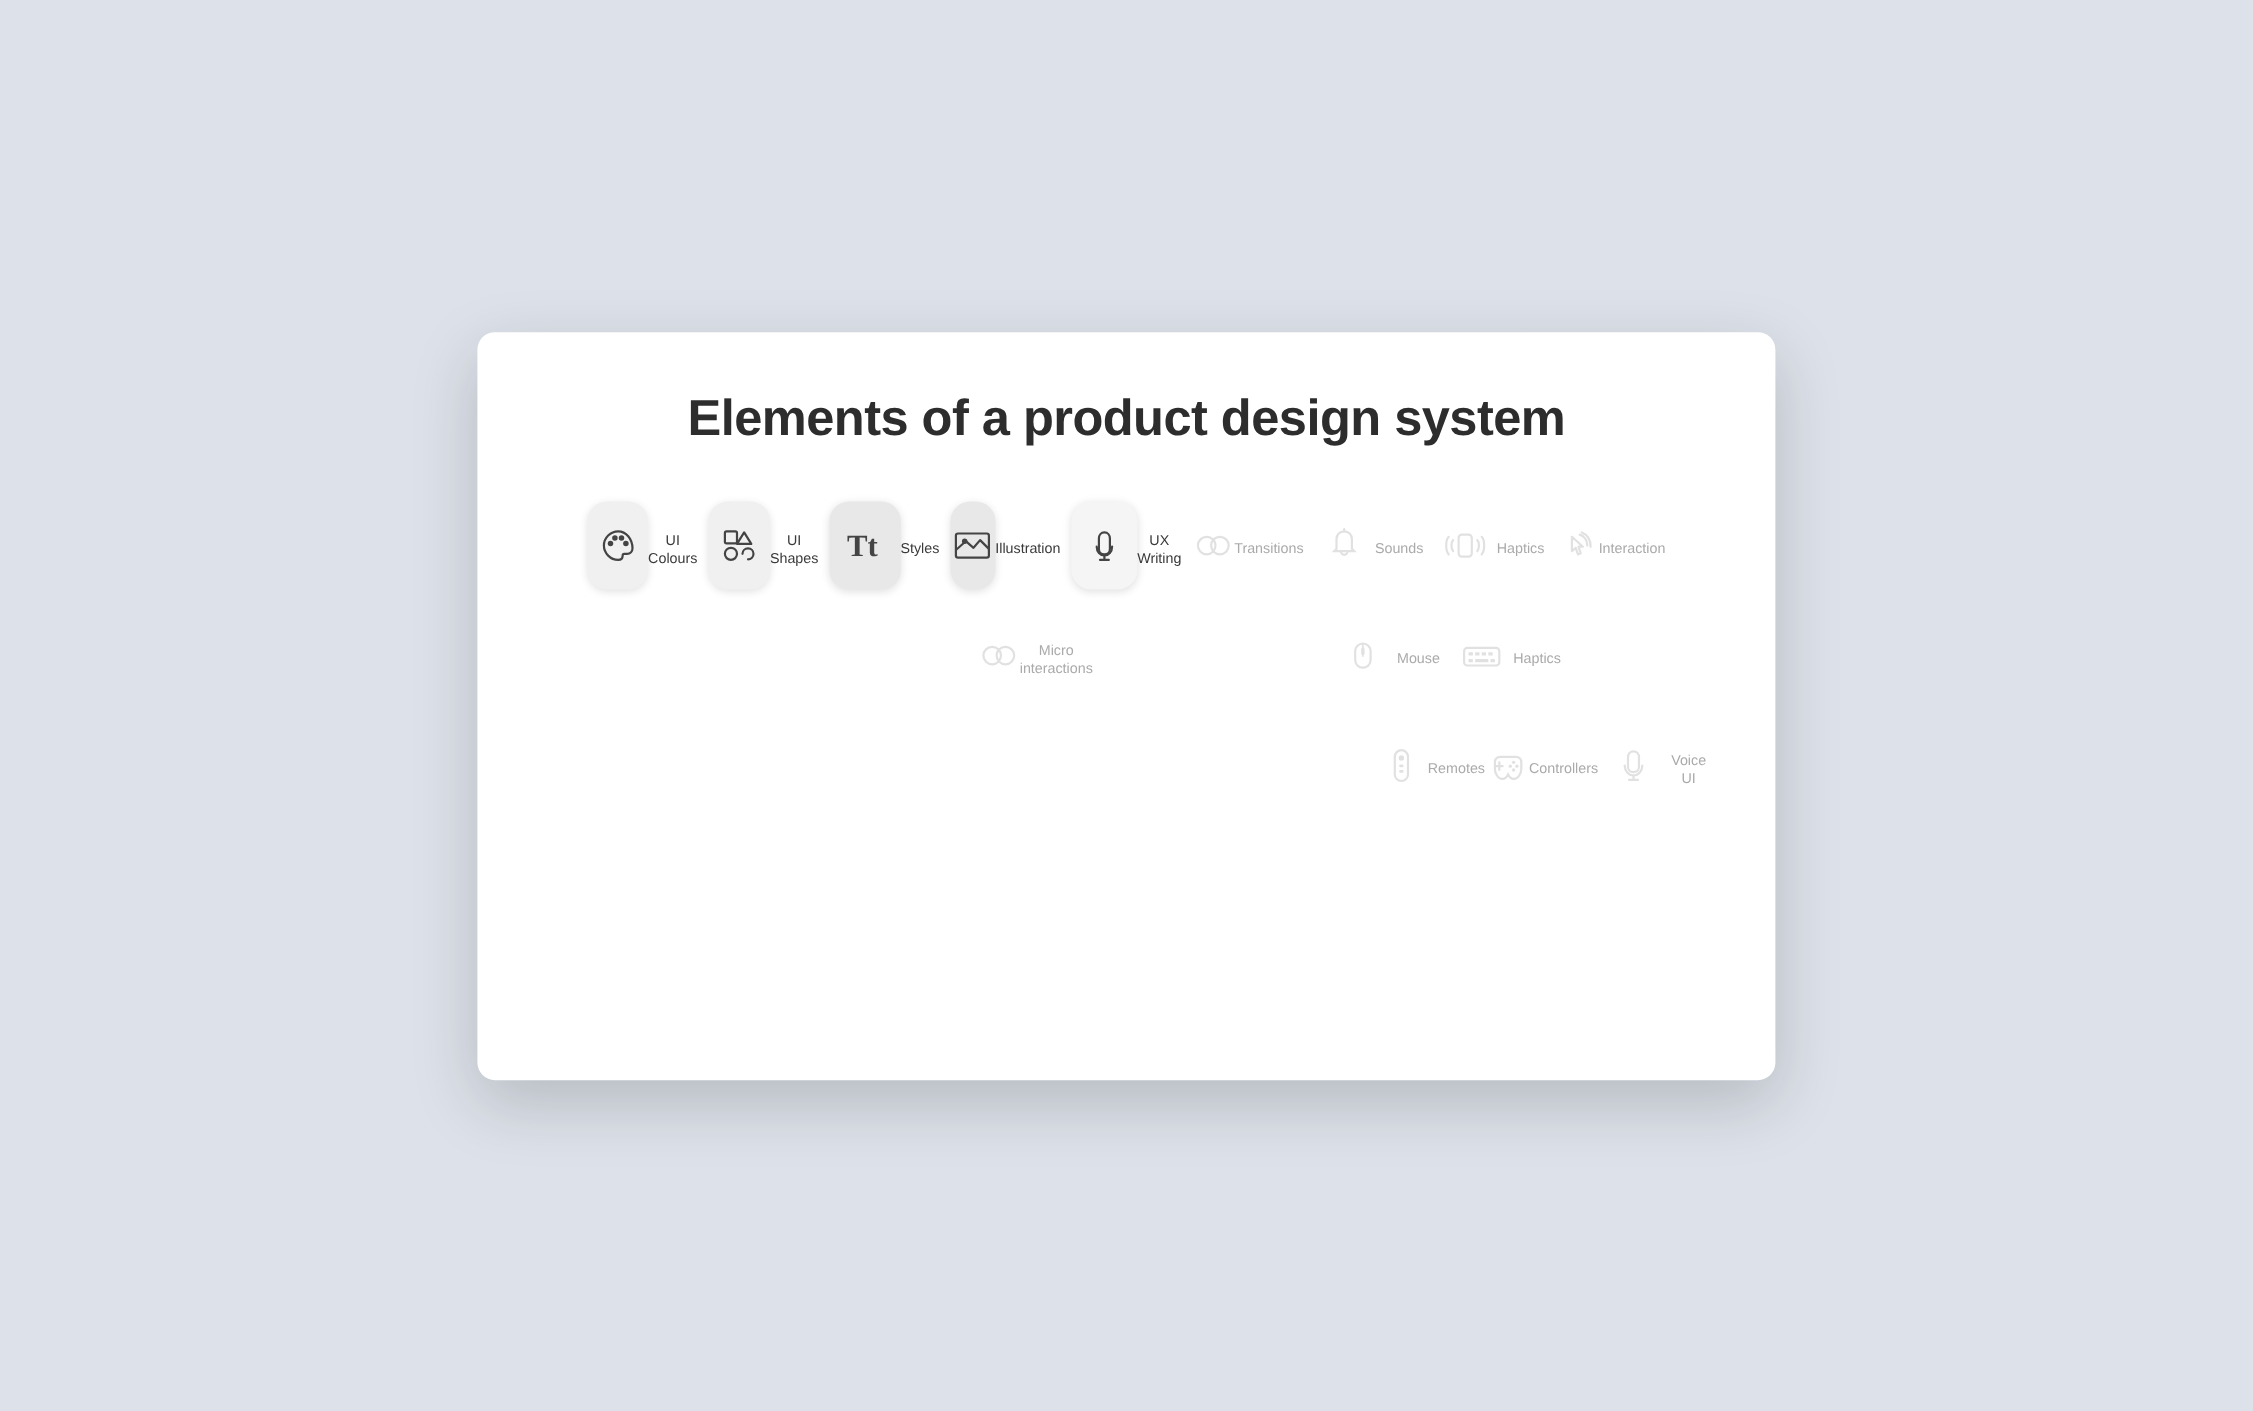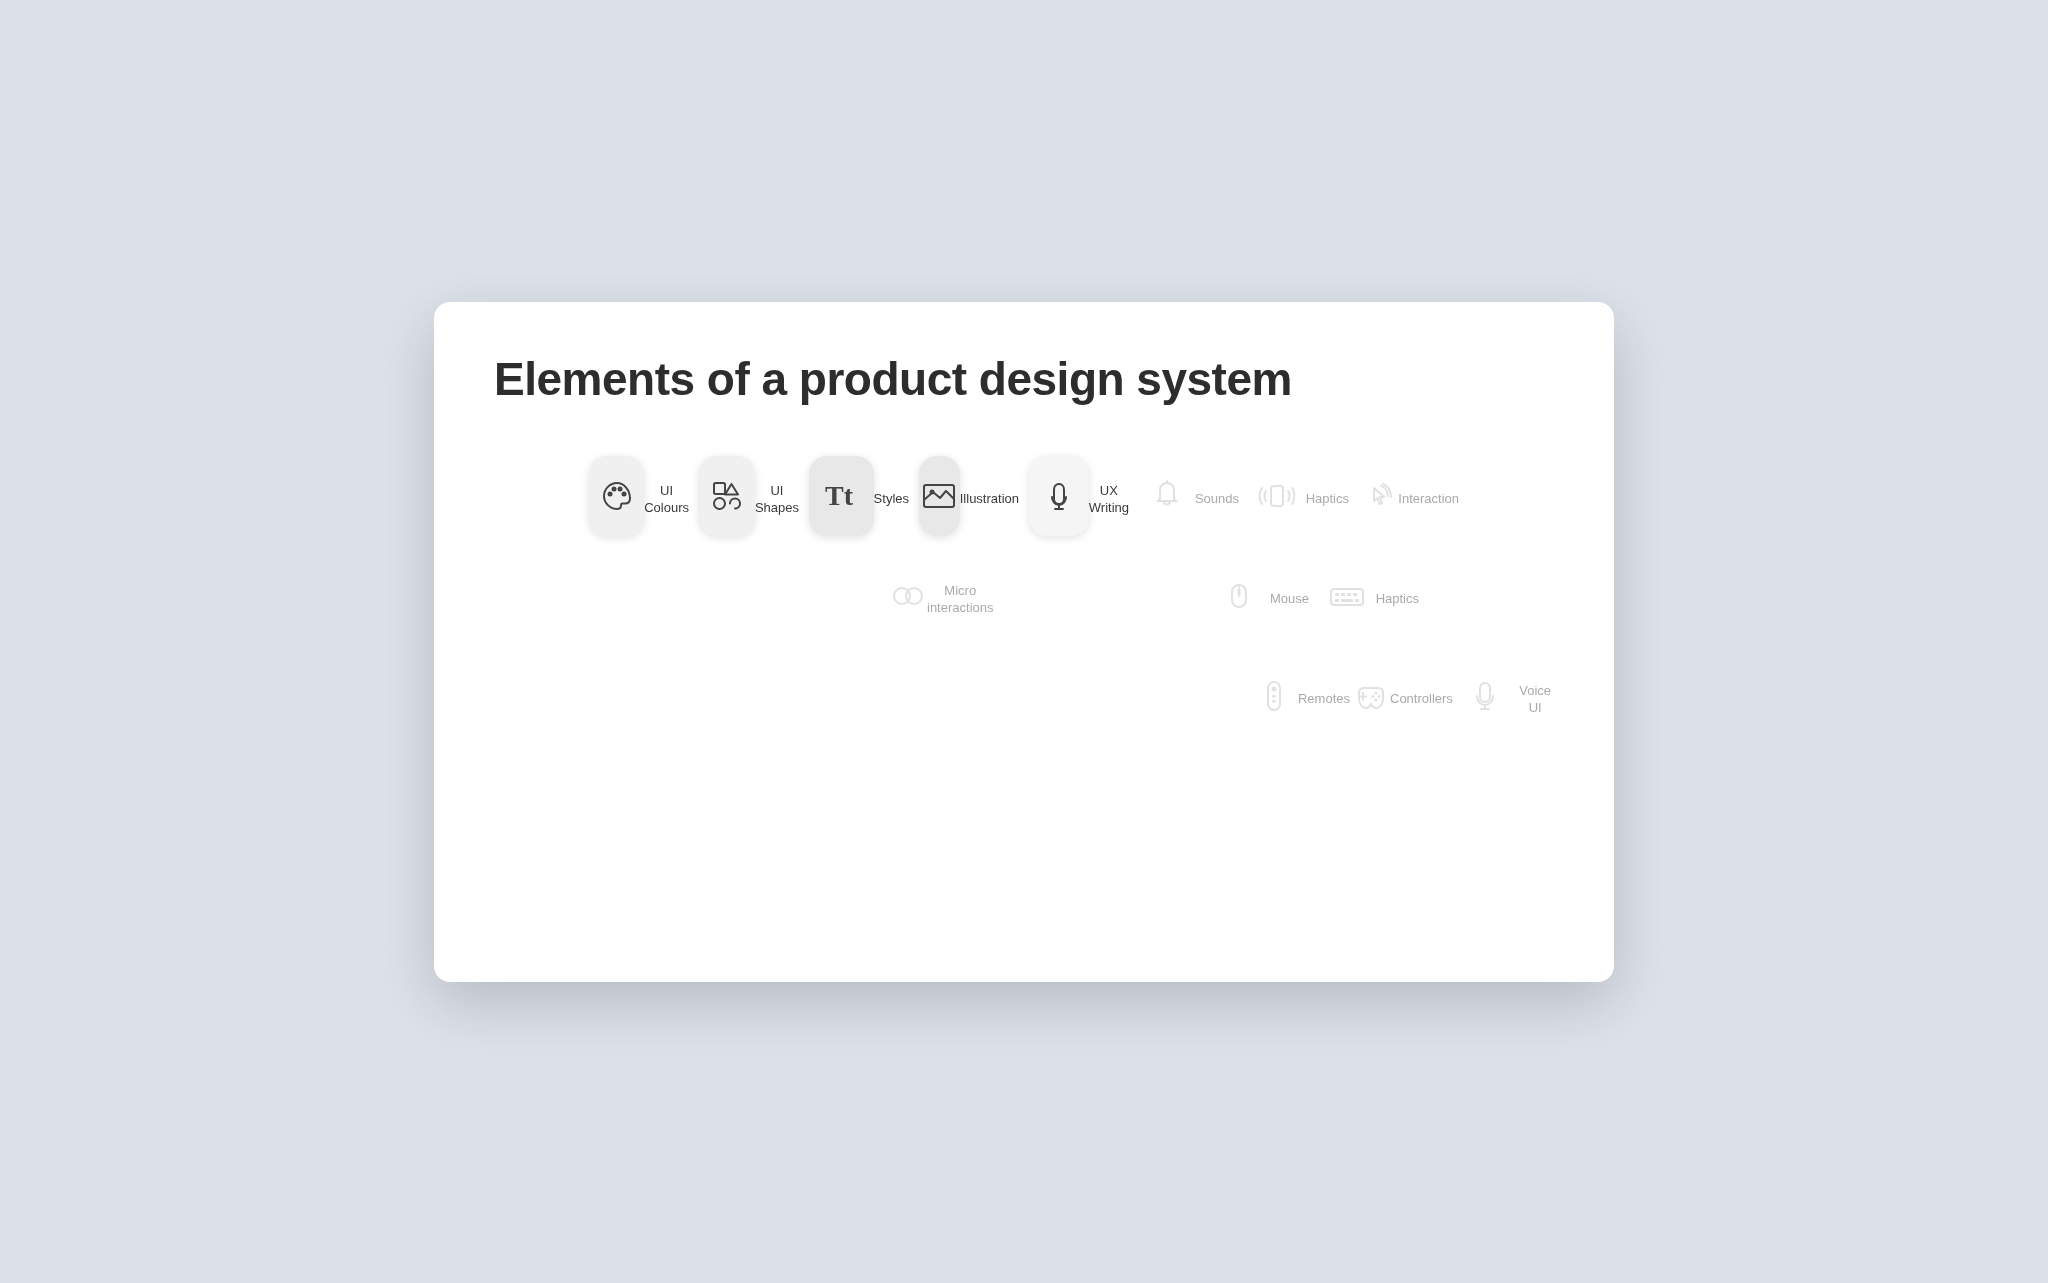--- a/index.html
+++ b/index.html
@@ -17,21 +17,21 @@
       background: #ffffff;
       border-radius: 16px;
       width: 1180px;
       min-height: 680px;
       padding: 50px 60px 60px;
       box-shadow: 0 20px 60px rgba(0,0,0,0.18);
       position: relative;
     }
 
     .page-title {
-      text-align: left;
+      text-align: center;
       font-size: 46px;
       font-weight: 800;
       color: #2d2d2d;
       margin-bottom: 50px;
       letter-spacing: -0.5px;
     }
 
     .item {
       display: flex;
       flex-direction: row;
@@ -140,20 +140,29 @@
           <svg viewBox="0 0 38 38" fill="none" xmlns="http://www.w3.org/2000/svg">
     <path d="M19 7 C16 7 14 9.5 14 12.5 L14 22 C14 25 16.2 27 19 27 C21.8 27 24 25 24 22 L24 12.5 C24 9.5 22 7 19 7Z" stroke="#444" stroke-width="2" fill="none"></path>
     <path d="M12 20 C12 24.4 15.1 28 19 28 C22.9 28 26 24.4 26 20" stroke="#444" stroke-width="2" stroke-linecap="round" fill="none"></path>
     <line x1="19" y1="28" x2="19" y2="32" stroke="#444" stroke-width="2" stroke-linecap="round"></line>
     <line x1="15" y1="32" x2="23" y2="32" stroke="#444" stroke-width="2" stroke-linecap="round"></line>
   </svg>
         </div>
       <span class="item-label">UX<br>Writing</span>
     </div>
 
+    <div class="item faded">
+      <div class="icon-box">
+          <svg viewBox="0 0 38 38" fill="none" xmlns="http://www.w3.org/2000/svg">
+    <circle cx="13" cy="19" r="8" stroke="#aaa" stroke-width="2"></circle>
+    <circle cx="25" cy="19" r="8" stroke="#aaa" stroke-width="2"></circle>
+  </svg>
+        </div>
+      <span class="item-label">Transitions</span>
+    </div>
 
     <div class="item faded">
       <div class="icon-box">
           <svg viewBox="0 0 38 38" fill="none" xmlns="http://www.w3.org/2000/svg">
     <path d="M19 6 C15 6 12 9 12 13 L12 22 L10 24 L28 24 L26 22 L26 13 C26 9 23 6 19 6Z" stroke="#aaa" stroke-width="2" fill="none"></path>
     <path d="M16 24 C16 26 17.3 27.5 19 27.5 C20.7 27.5 22 26 22 24" stroke="#aaa" stroke-width="2" fill="none"></path>
     <line x1="19" y1="4" x2="19" y2="6" stroke="#aaa" stroke-width="2" stroke-linecap="round"></line>
   </svg>
         </div>
       <span class="item-label">Sounds</span>

